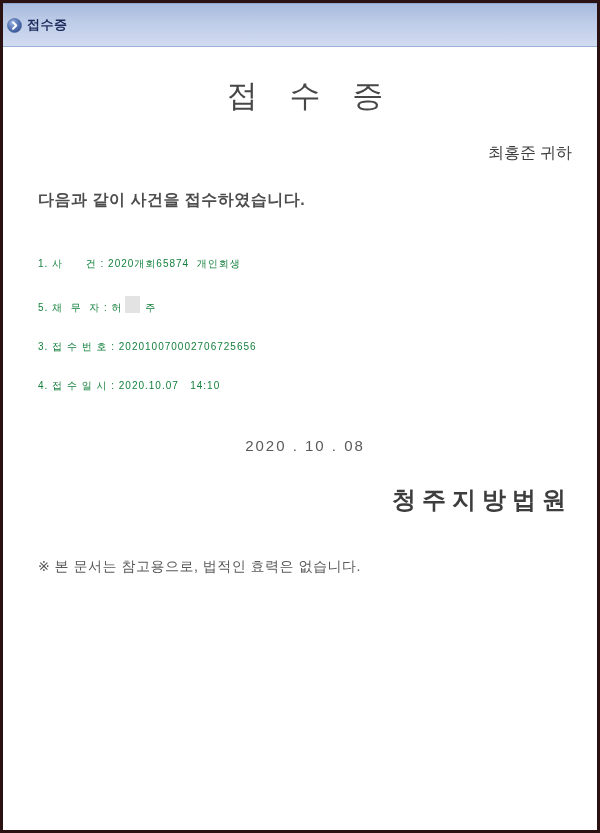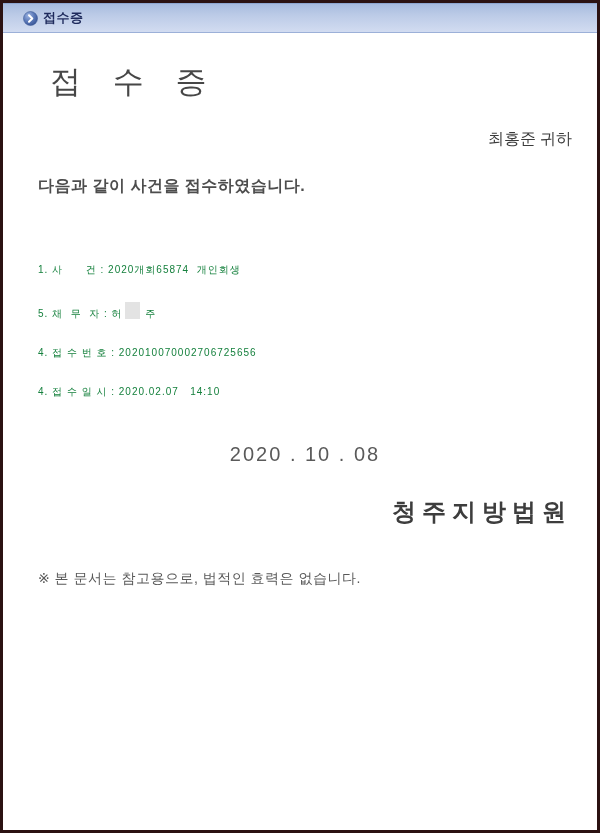--- a/index.html
+++ b/index.html
@@ -9,81 +9,82 @@
     font-family: "Liberation Sans", "DejaVu Sans", sans-serif;
   }
   .page {
     width: 600px; height: 833px;
     border: 3px solid #2b1212;
     background: #ffffff;
     overflow: hidden;
   }
   
   .header-bar {
-    height: 30px;
+    height: 44px;
     background: linear-gradient(to bottom, #a7bbde 0%, #bccbe7 40%, #d2dcf1 100%);
     border-top: 1px solid #8ea6d0;
     border-bottom: 1px solid #9cb0d8;
     display: flex;
     align-items: center;
-    padding-left: 20px;
+    padding-left: 4px;
   }
   .hdr-icon { display: inline-flex; width: 15px; height: 15px; margin-right: 5px; }
   .header-title {
     font-size: 13px;
     font-weight: bold;
     color: #1e2a5c;
     letter-spacing: 0.5px;
   }
   
   .doc {
     padding: 28px 25px 0 35px;
     color: #444444;
   }
   .doc-title {
+    text-align: center;
     font-family: "Liberation Serif", "DejaVu Serif", serif;
     font-size: 31px;
     color: #474747;
     letter-spacing: 12px;
     margin-left: 12px; 
     margin-bottom: 26px;
   }
   .recipient {
     text-align: right;
     font-family: "Liberation Serif", "DejaVu Serif", serif;
     font-weight: normal;
     font-size: 16px;
     color: #3b3b3b;
     margin-bottom: 26px;
   }
   .intro {
     font-size: 16px;
     font-weight: bold;
     color: #4d4d4d;
-    margin-bottom: 66px;
+    margin-bottom: 46px;
     letter-spacing: 0.5px;
   }
   .item-row {
     font-size: 10px;
     color: #15803d;
     white-space: pre;
     margin-bottom: 25px;
     letter-spacing: 1px;
   }
   .redaction-box {
     display: inline-block;
     width: 15px;
     height: 17px;
     background: #e3e3e3;
     vertical-align: text-bottom;
     margin: 0 2px;
   }
   .issue-date {
     text-align: center;
-    font-size: 20px;
+    font-size: 15px;
     color: #5a5a5a;
     letter-spacing: 2px;
     margin-top: 44px;
     margin-bottom: 30px;
   }
   .court-name {
     text-align: right;
     font-family: "Liberation Serif", "DejaVu Serif", serif;
     font-weight: bold;
     font-size: 24px;
@@ -125,23 +126,23 @@
     <div class="doc-title">접 수 증</div>
 
     <div class="recipient">최홍준 귀하</div>
 
     <div class="intro">다음과 같이 사건을 접수하였습니다.</div>
 
     <div class="item-row">1. 사      건 : 2020개회65874  개인회생</div>
 
     <div class="item-row"><span>5. 채  무  자 : 허</span><span class="redaction-box"></span><span> 주</span></div>
 
-    <div class="item-row">4. 접 수 번 호 : 202010070002706725656</div>
+    <div class="item-row">3. 접 수 번 호 : 202010070002706725656</div>
 
-    <div class="item-row">4. 접 수 일 시 : 2020.02.07   14:10</div>
+    <div class="item-row">4. 접 수 일 시 : 2020.10.07   14:10</div>
 
 
     <div class="issue-date">2020 . 10 . 08</div>
 
     <div class="court-name">청주지방법원</div>
 
     <div class="disclaimer">※ 본 문서는 참고용으로, 법적인 효력은 없습니다.</div>
 
   </div>
 </div>

